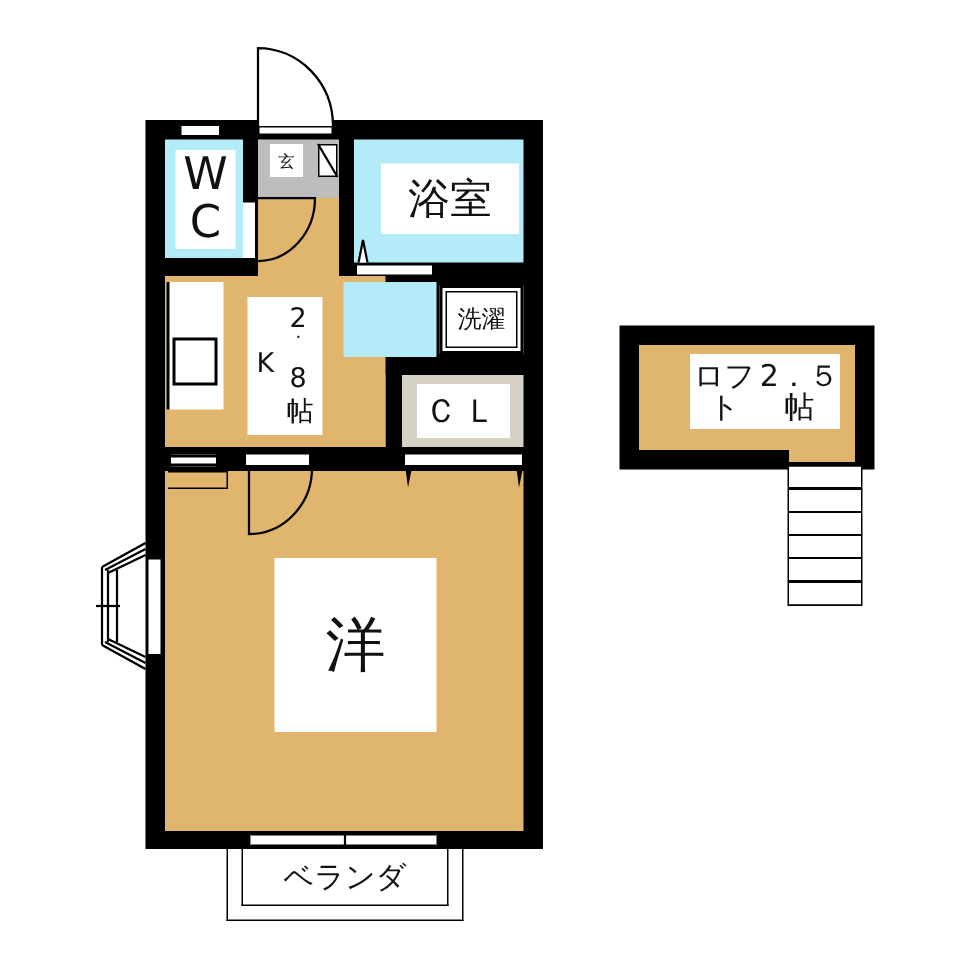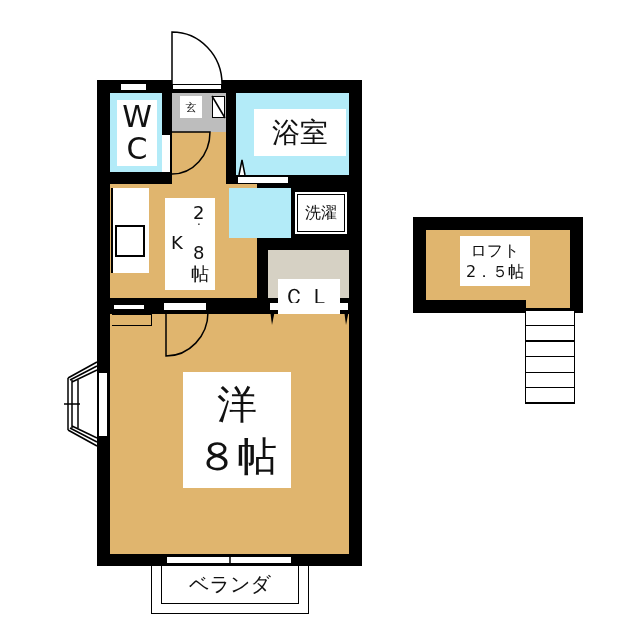--- a/index.html
+++ b/index.html
@@ -54,42 +54,41 @@
 
 <div class="abs wet" style="left:236px;top:93px;width:113px;height:82px;"></div>
 <div class="abs label" style="left:254px;top:109px;width:92px;height:47px;font-size:28px;">浴室</div>
 <div class="abs win" style="left:238px;top:177px;width:50px;height:6px;"></div>
 
 <div class="abs wet" style="left:229px;top:188px;width:62px;height:50px;"></div>
 <div class="abs" style="left:293px;top:190px;width:56px;height:46px;border:2px solid #000;background:#fff;"></div>
 <div class="abs label" style="left:297px;top:194px;width:48px;height:38px;font-size:16px;border:1px solid #000;">洗濯</div>
 
 <div class="abs closet" style="left:268px;top:250px;width:81px;height:48px;"></div>
-<div class="abs label" style="left:278px;top:256px;width:62px;height:36px;font-size:22px;letter-spacing:4px;margin-top:23px;">ＣＬ</div>
+<div class="abs label" style="left:278px;top:256px;width:62px;height:36px;font-size:22px;letter-spacing:4px;">ＣＬ</div>
 <div class="abs win" style="left:270px;top:303px;width:78px;height:7px;"></div>
 
 <div class="abs floor" style="left:110px;top:314px;width:239px;height:240px;"></div>
 <div class="abs win" style="left:114px;top:303px;width:30px;height:8px;border-top:2px solid #000;border-bottom:2px solid #000;"></div>
 <div class="abs win" style="left:164px;top:303px;width:42px;height:7px;"></div>
 <div class="abs" style="left:112px;top:314px;width:40px;height:12px;border:1.5px solid #000;border-left:none;"></div>
 <div class="abs label" style="left:183px;top:372px;width:108px;height:116px;flex-direction:column;font-size:40px;line-height:52px;">
   <span>洋</span>
-  <span>８帖</span>
 </div>
 
 <div class="abs win" style="left:99px;top:373px;width:8px;height:63px;"></div>
 
 <div class="abs win" style="left:167px;top:556px;width:124px;height:8px;border-top:1.5px solid #000;border-bottom:1.5px solid #000;"></div>
 <div class="abs" style="left:151px;top:566px;width:158px;height:48px;border:1.5px solid #000;border-top:none;background:#fff;"></div>
 <div class="abs label" style="left:161px;top:566px;width:138px;height:38px;border:1.5px solid #000;border-top:none;font-size:20px;">ベランダ</div>
 
 <div class="abs wall" style="left:413px;top:217px;width:170px;height:96px;"></div>
 <div class="abs floor" style="left:426px;top:230px;width:144px;height:70px;"></div>
 <div class="abs floor" style="left:526px;top:298px;width:44px;height:10px;"></div>
-<div class="abs label" style="left:460px;top:236px;width:70px;height:50px;flex-direction:column;font-size:16px;line-height:21px;">
+<div class="abs label" style="left:460px;top:236px;width:100px;height:50px;font-size:20px;line-height:21px;">
   <span>ロフト</span>
   <span>2．５帖</span>
 </div>
 <div class="abs" style="left:525px;top:310px;width:50px;height:94px;border:1.5px solid #000;background:repeating-linear-gradient(#fff 0px,#fff 14px,#000 14px,#000 15.5px);"></div>
 
 <svg width="640" height="640">
 
   <path d="M172 84 L172 32 A50 52 0 0 1 222 84" fill="#fff" stroke="#000" stroke-width="1.5"></path>
 
   <line x1="212" y1="96" x2="225" y2="118" stroke="#000" stroke-width="1.5"></line>

